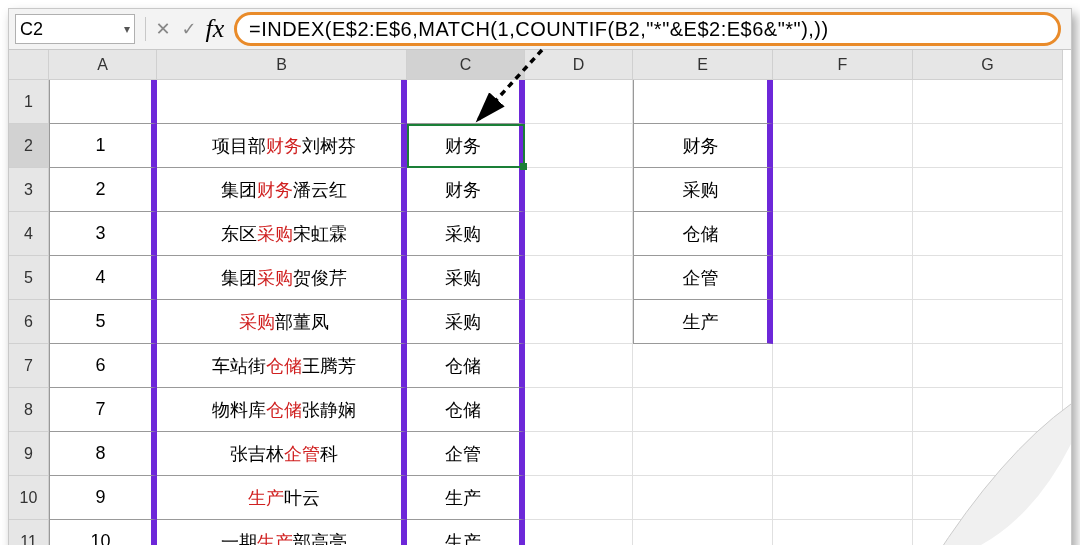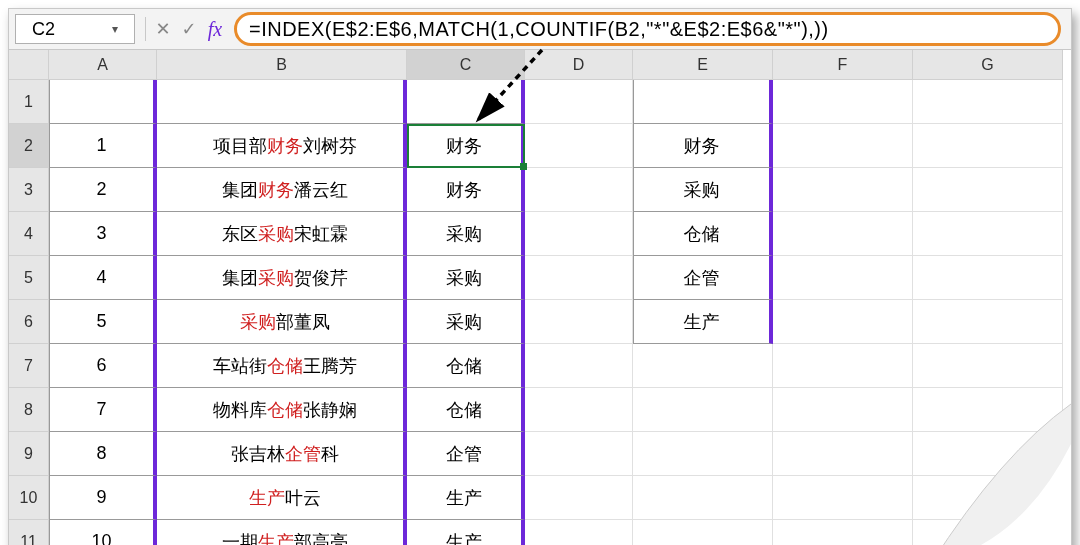--- a/index.html
+++ b/index.html
@@ -36,40 +36,40 @@
     height: 100%;
   }
   .namebox {
     width: 120px;
     height: 30px;
     margin: 0 6px;
     background: #fff;
     border: 1px solid #b0b0b0;
     display: flex;
     align-items: center;
-    padding: 0 16px;
+    padding: 0 4px;
   }
   .namebox .drop {
     margin-left: auto;
     color: #555;
     font-size: 12px;
   }
   .vsep {
     width: 1px; height: 60%;
     background: #c8c8c8;
     margin: 0 4px;
   }
   .fb-icon {
     width: 26px; height: 26px;
     display: flex;
     align-items: center; justify-content: center;
     color: #888;
     font-size: 18px;
   }
-  .fx { font-style: italic; color: #6d28d9; font-family: "Times New Roman", serif; font-size: 20px;}
+  .fx { font-style: italic; color: #000000; font-family: "Times New Roman", serif; font-size: 26px;}
   .formula-pill {
     flex: 1;
     margin: 0 10px 0 6px;
     height: 34px;
     border: 3px solid #e98b2a;
     border-radius: 18px;
     display: flex;
     align-items: center;
     padding: 0 12px;
     background: #fff;
@@ -113,21 +113,21 @@
   .colG { width: 150px; }
 
   .blue-header {
     background: #4576b9;
     color: #fff;
     font-weight: bold;
     font-size: 20px;
   }
   .dcell {
     background: #fff;
-    border-right: 4px solid #6d28d9;
+    border-right: 6px solid #6d28d9;
     border-bottom: 1px solid #999;
   }
   .dcell.left { border-left: 1px solid #999; }
   .dcell.center { justify-content: center; }
   .dcell.leftalign { justify-content: center; padding-left: 10px; }
 
   .plain {
     background: #fff;
     border-right: 1px solid #e0e0e0;
     border-bottom: 1px solid #e0e0e0;

